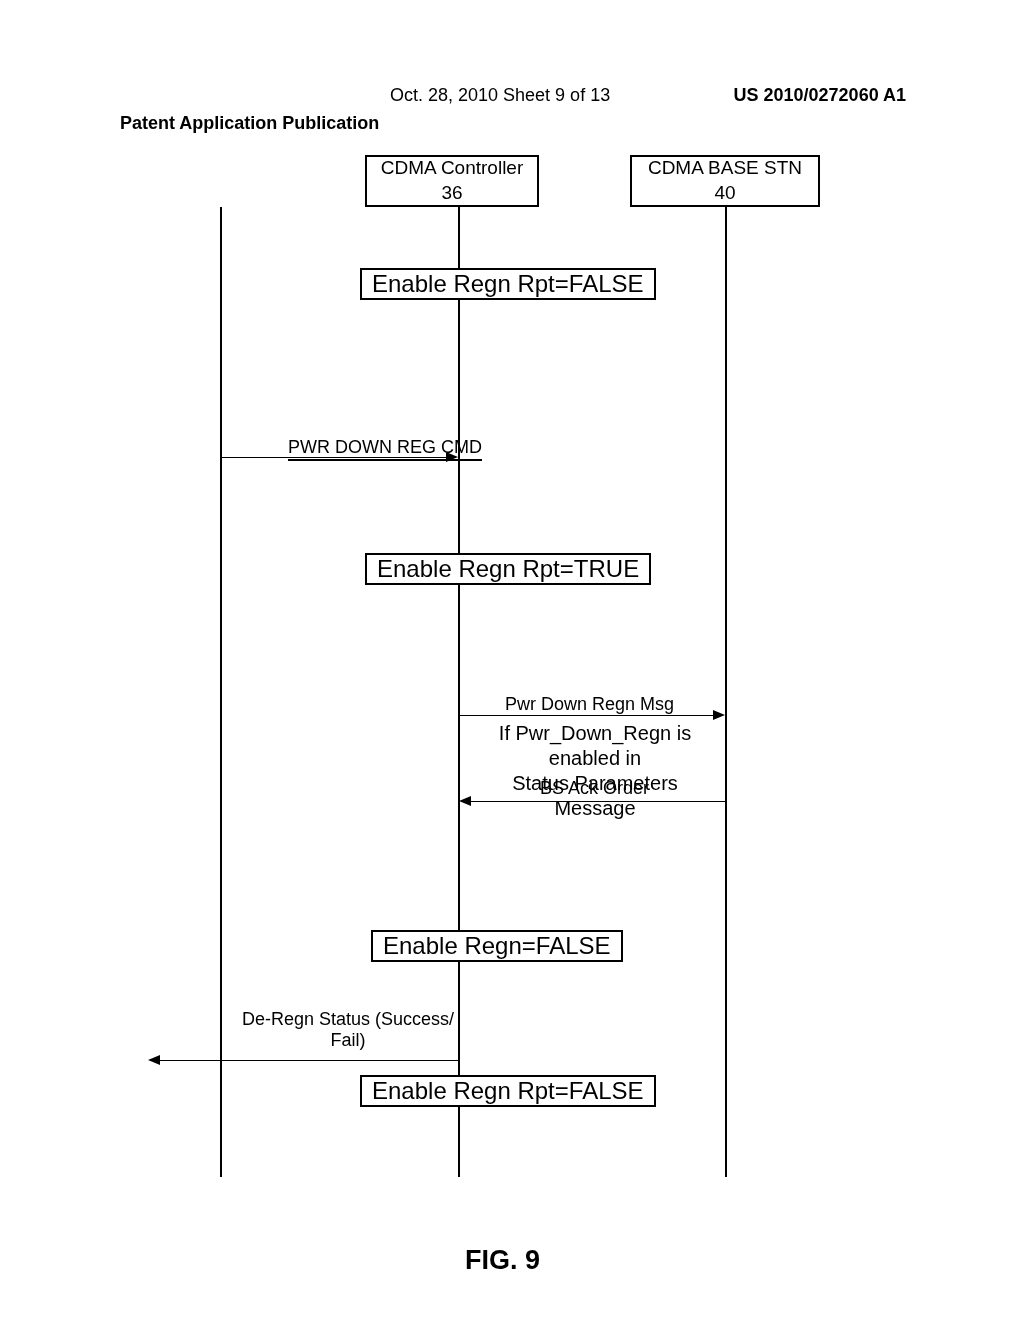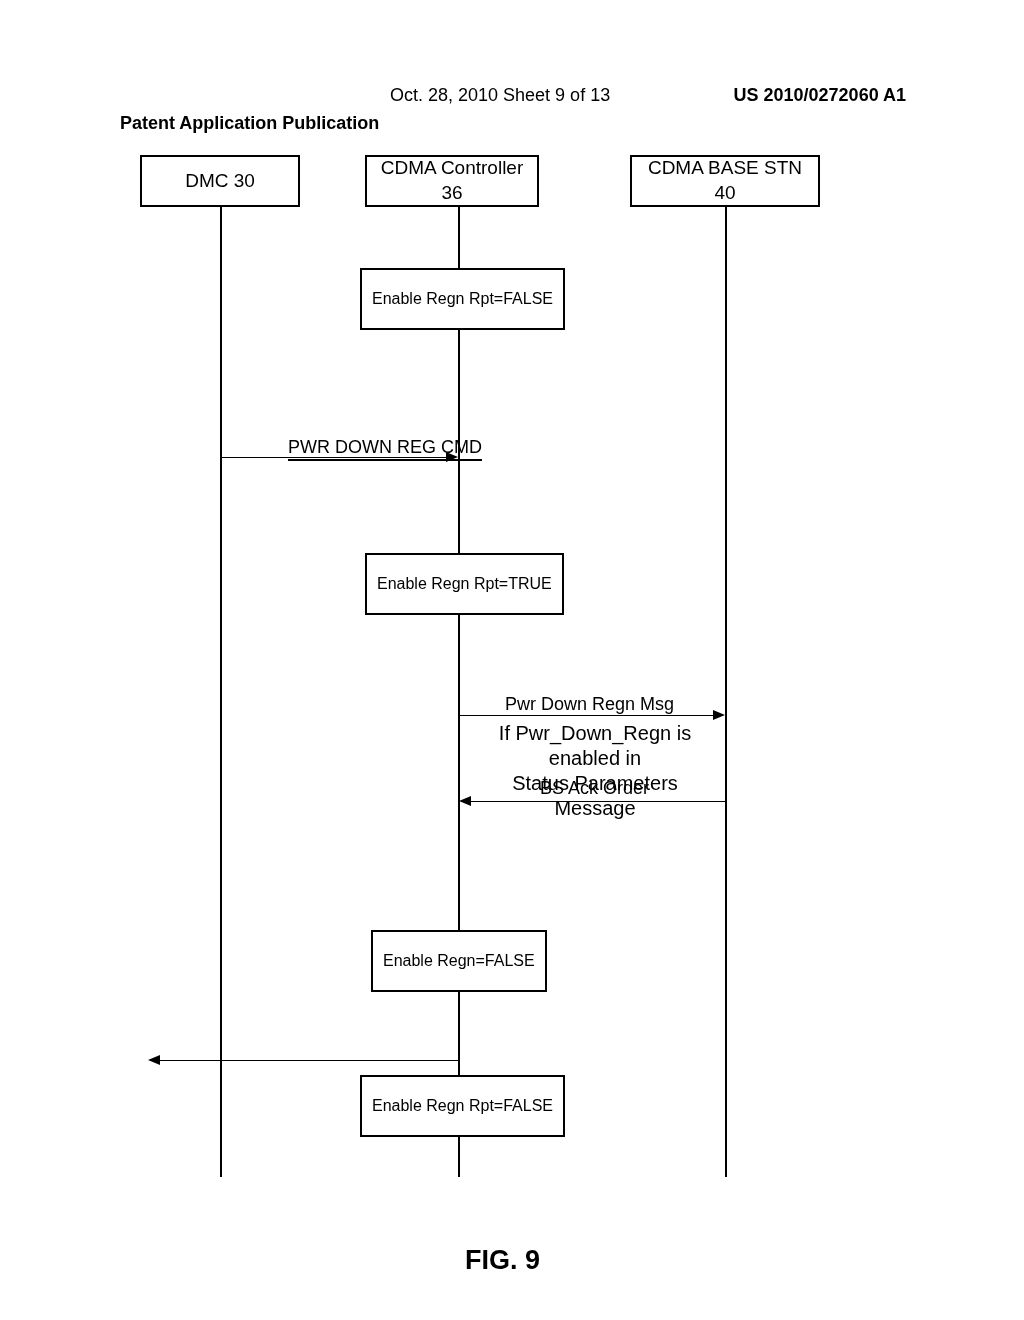--- a/index.html
+++ b/index.html
@@ -63,22 +63,22 @@
       position: absolute;
       width: 0; height: 0;
       border-top: 5px solid transparent;
       border-bottom: 5px solid transparent;
       border-right: 12px solid #000;
     }
     .state-box {
       position: absolute;
       border: 2px solid #000;
       background: #fff;
-      font-size: 16px;
-      padding: 20px 10px;
+      font-size: 24px;
+      padding: 0 10px;
       text-align: center;
     }
     .msg-label {
       position: absolute;
       font-size: 18px;
       text-align: center;
     }
     .msg-label.underline { border-bottom: 2px solid #000; padding-bottom: 1px; margin-left: 33px; }
     .note {
       position: absolute;
@@ -96,23 +96,20 @@
 <body>
 
 <div class="header">
   <span class="header-left">Patent Application Publication</span>
   <span class="header-center">Oct. 28, 2010   Sheet 9 of 13</span>
   <span class="header-right">US 2010/0272060 A1</span>
 </div>
 
 <div class="diagram">
 
-  <div class="actor-box" style="left:-10px; top:0; width:160px; height:52px;">
-    <span>DMC 30</span>
-  </div>
   <div class="actor-box" style="left:215px; top:0; width:174px; height:52px;">
     <span>CDMA Controller</span>
     <span>36</span>
   </div>
   <div class="actor-box" style="left:480px; top:0; width:190px; height:52px;">
     <span>CDMA BASE STN</span>
     <span>40</span>
   </div>
 
   <div class="lifeline" style="left:70px; top:52px; height:970px;"></div>
@@ -135,20 +132,24 @@
     <div>If Pwr_Down_Regn is enabled in</div>
     <div>Status Parameters Message</div>
   </div>
 
   <div class="msg-label" style="left:390px; top:623px;">BS Ack Order</div>
   <div class="arrow" style="left:321px; top:646px; width:254px;"></div>
   <div class="arrow-head-left" style="left:309px; top:641px;"></div>
 
   <div class="state-box" style="left:221px; top:775px;">Enable Regn=FALSE</div>
 
+  <div class="msg-label" style="left:83px; top:854px; text-align:center; width:230px;">
+    <div>De-Regn Status (Success/</div>
+    <div>Fail)</div>
+  </div>
   <div class="arrow" style="left:10px; top:905px; width:298px;"></div>
   <div class="arrow-head-left" style="left:-2px; top:900px;"></div>
 
   <div class="state-box" style="left:210px; top:920px;">Enable Regn Rpt=FALSE</div>
 
 </div>
 
 <div class="fig-label" style="left:465px; top:1245px;">FIG. 9</div>
 
 </body></html>

